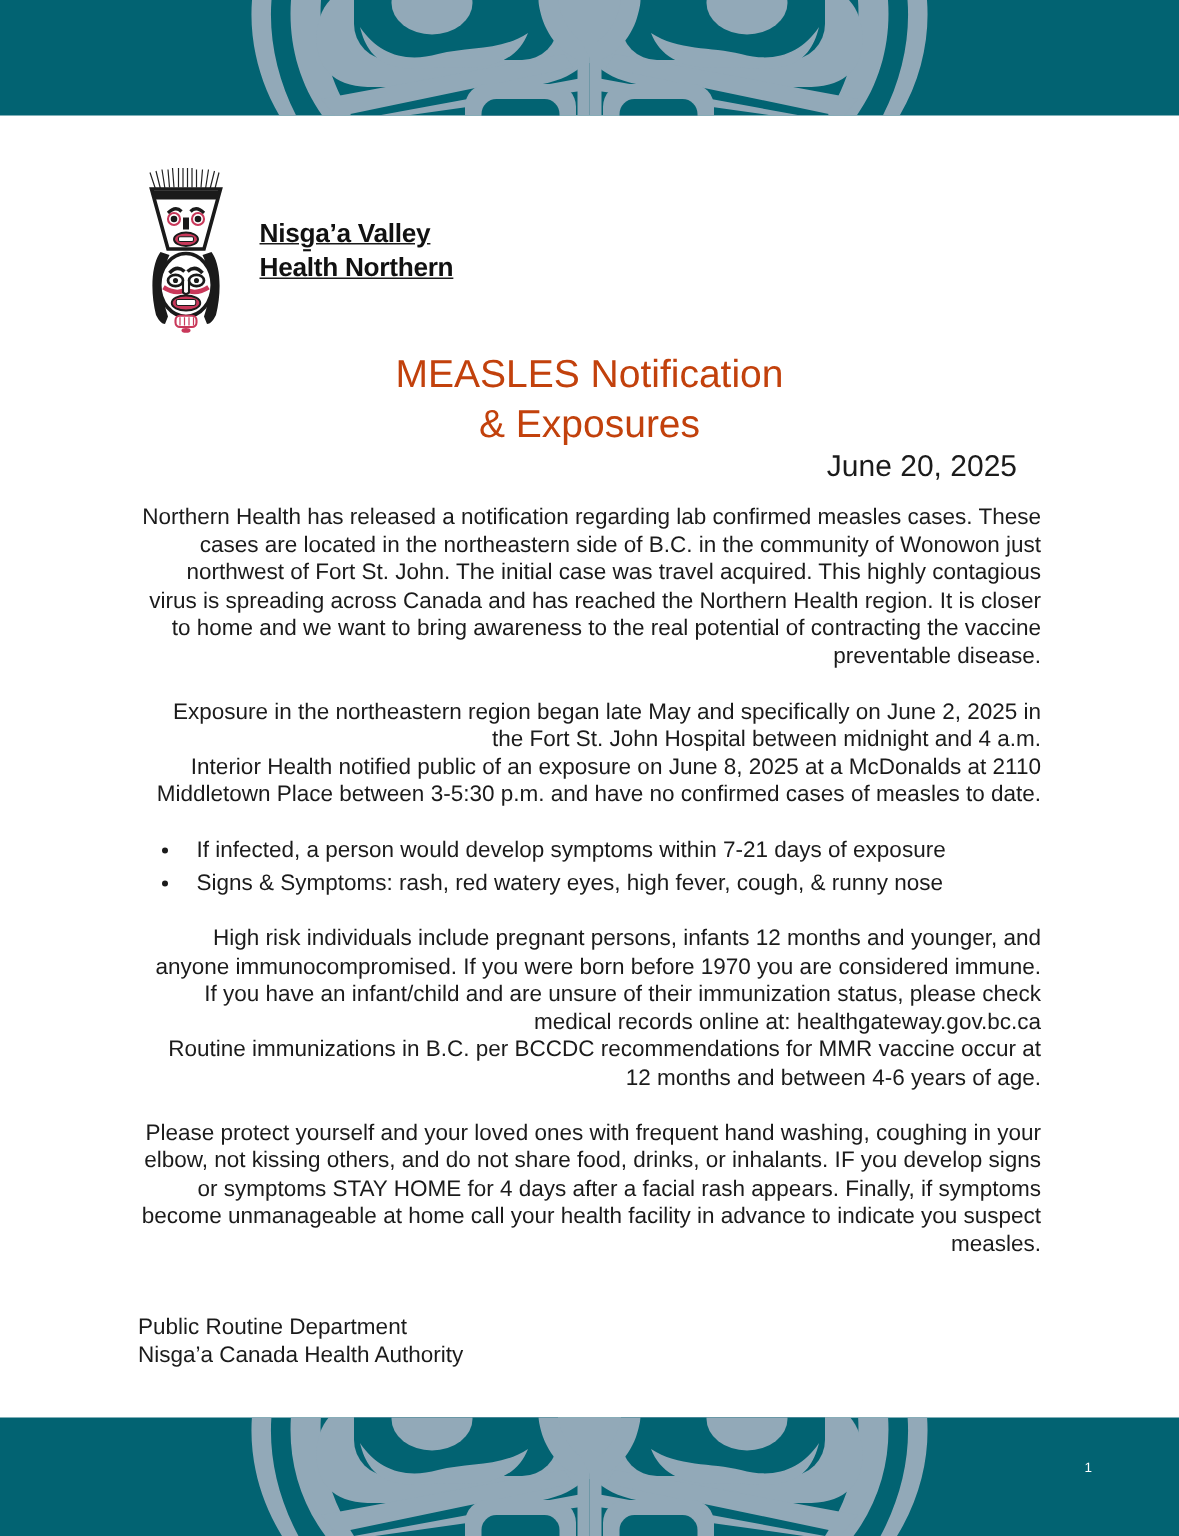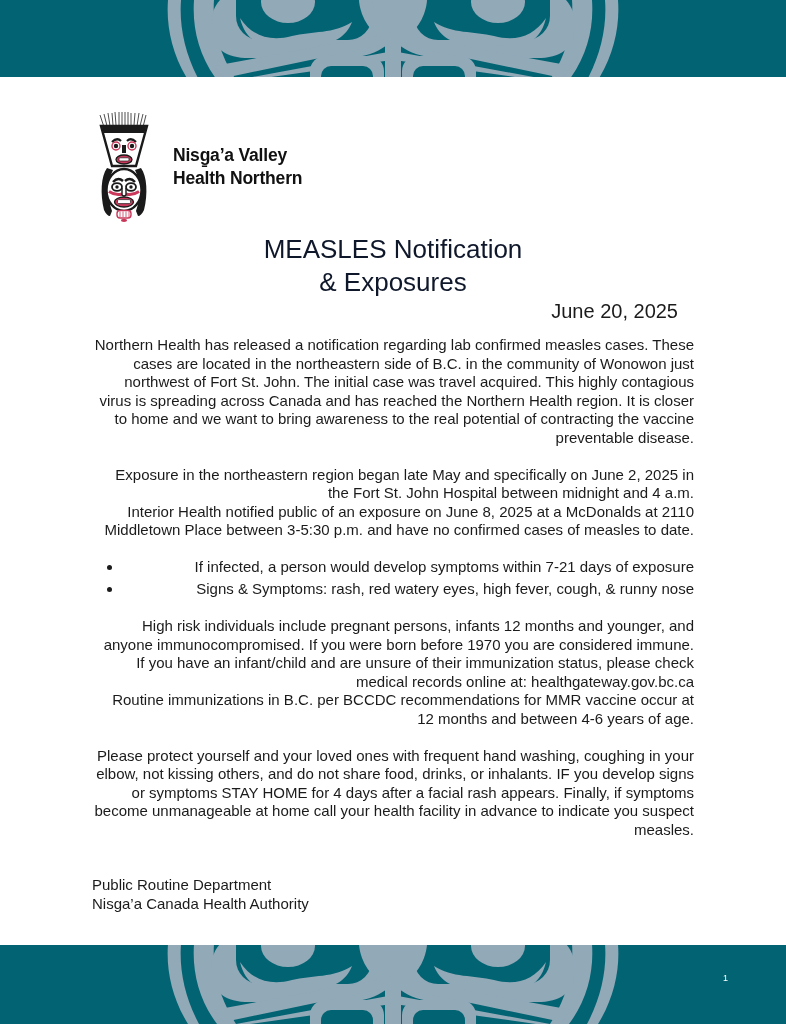--- a/index.html
+++ b/index.html
@@ -18,46 +18,46 @@
   .band-bottom{bottom:0;height:79px;}
   .band svg{display:block;width:786px;height:80px;}
   .band-bottom svg{margin-top:-1px;}
   .page-number{
     position:absolute;top:29px;right:58px;
     color:#ffffff;font-size:9px;line-height:9px;
   }
   
   .logo-row{
     position:absolute;top:112px;left:88px;
-    display:flex;align-items:flex-start;gap:13px;
+    display:flex;align-items:flex-start;gap:13px;text-decoration:underline;
   }
   .logo-mark{width:72px;height:110px;}
   .logo-text{
     margin-top:32px;
     font-weight:bold;font-size:17.5px;line-height:23px;
     letter-spacing:-0.2px;color:#111;
   }
   
   .doc-title{
     position:absolute;top:233px;left:0;width:786px;
     text-align:center;font-size:26px;line-height:33px;
-    font-weight:400;color:#0f172a;
+    font-weight:400;color:#c2410c;
   }
   .doc-date{
     position:absolute;top:302px;left:92px;width:602px;
     text-align:right;padding-right:16px;box-sizing:border-box;
     font-size:20px;line-height:19px;
   }
   
   .content{
     position:absolute;top:336px;left:92px;width:602px;
     font-size:15px;line-height:18.5px;
   }
   .content p{margin:0 0 18.5px 0;text-align:right;}
-  .content ul{margin:0 0 18.5px 0;padding:0 0 0 31px;list-style:disc;text-align:right;}
+  .content ul{margin:0 0 18.5px 0;padding:0 0 0 31px;list-style:disc;}
   .content li{padding-left:8px;margin-bottom:3.5px;}
   .gap{height:18.5px;}
   .sig{margin-top:0;}
 </style>
 </head>
 <body>
 
 <svg width="0" height="0" style="position:absolute" aria-hidden="true">
   <defs>
     <g id="band-half" fill="#92A9B8">

